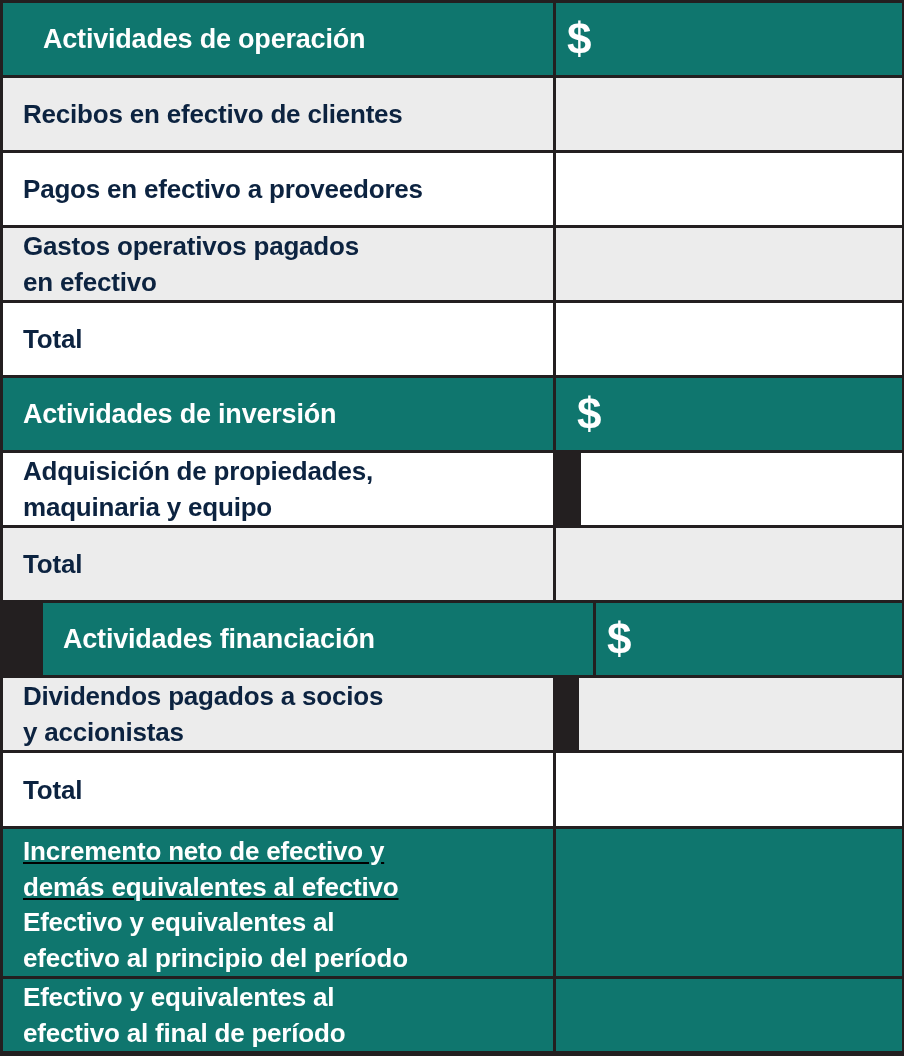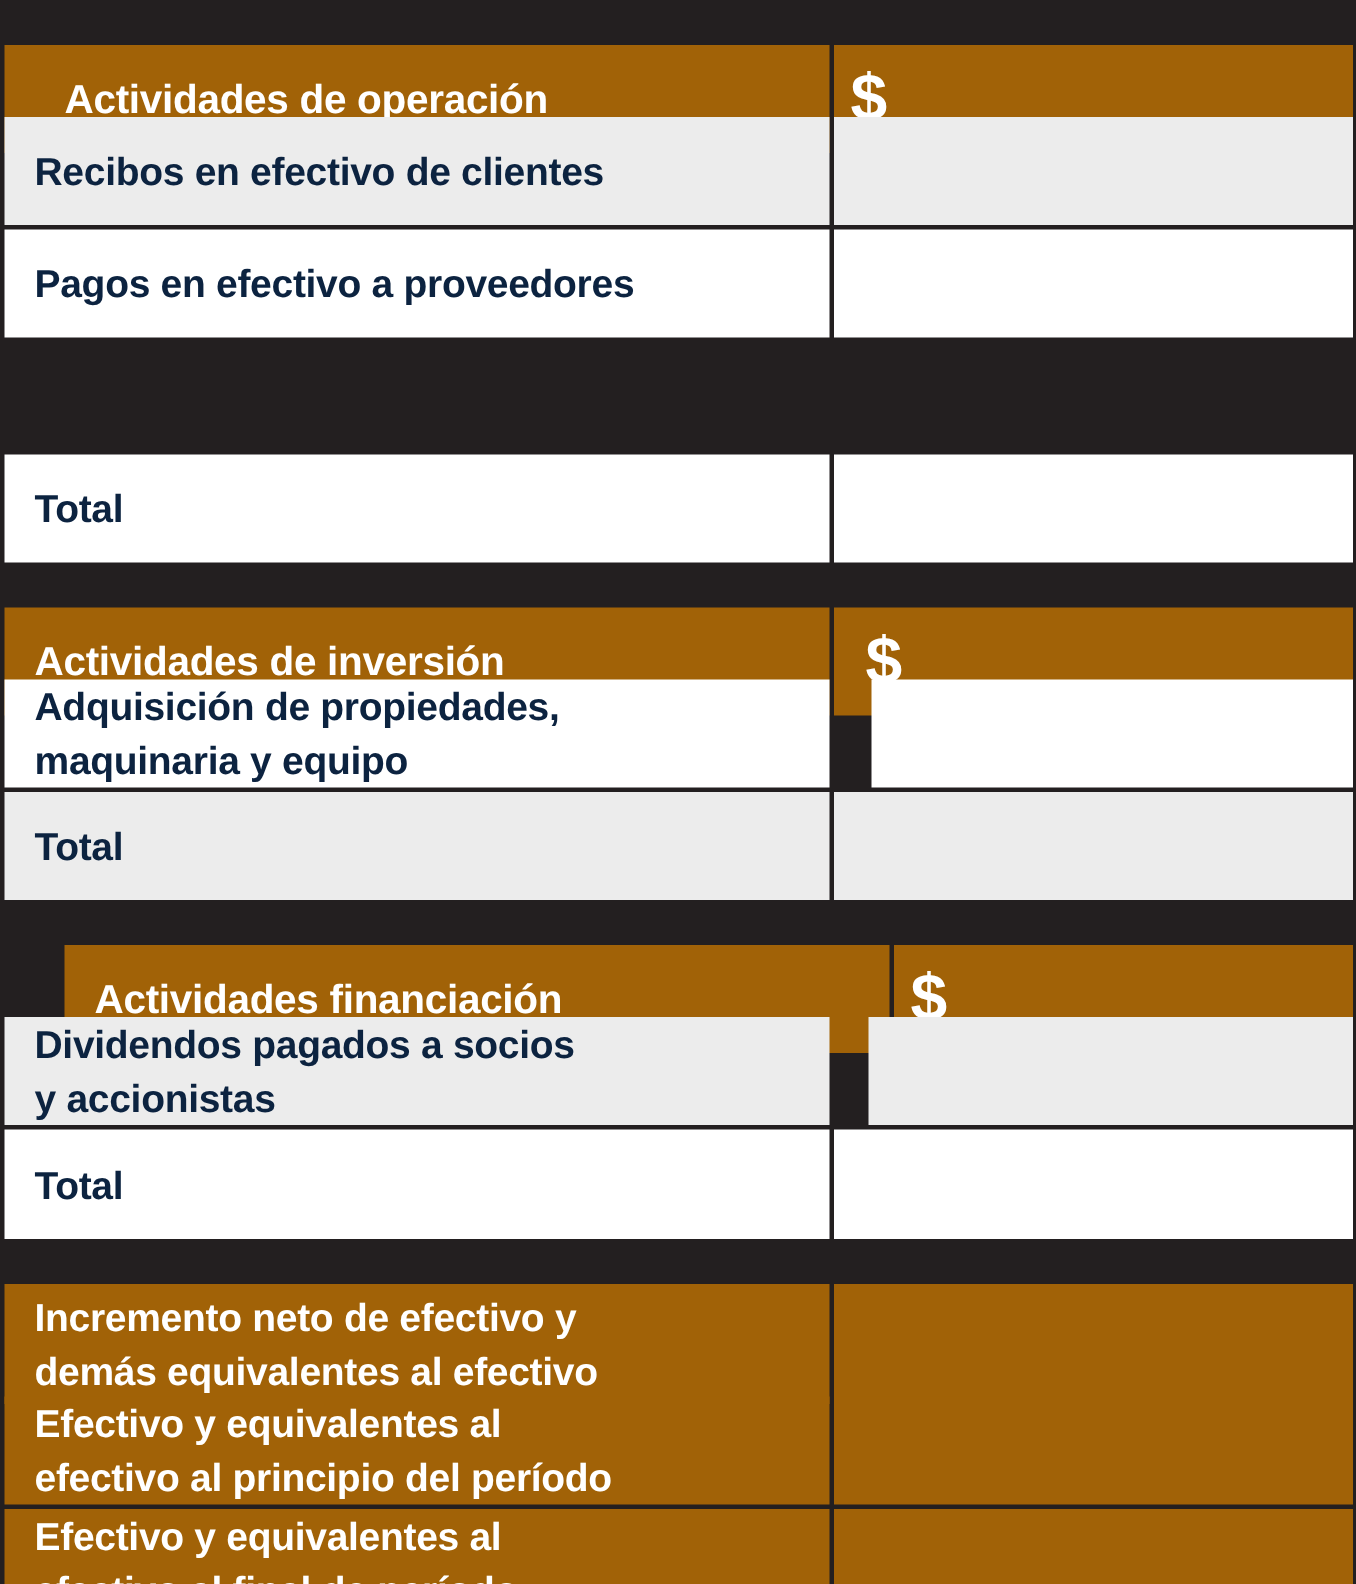--- a/index.html
+++ b/index.html
@@ -34,21 +34,21 @@
       margin-left: 3px;
       flex: 1;
       height: 100%;
       display: flex;
       align-items: center;
       padding-left: 11px;
       font-weight: bold;
       font-size: 44px;
       color: #ffffff;
     }
-    .row.blue .cell-label, .row.blue .cell-value { background: #a16207; color: #ffffff; margin-top: 27px; }
+    .row.blue .cell-label, .row.blue .cell-value { background: #0f766e; color: #ffffff; }
     .row.gray .cell-label, .row.gray .cell-value { background: #ececec; }
     .row.white .cell-label, .row.white .cell-value { background: #ffffff; }
     .row.header .cell-label { font-size: 27px; }
   </style>
 </head>
 <body>
 
 <div class="table">
 
   <div class="row blue header" style="top:3px;height:72px;">
@@ -59,20 +59,25 @@
   <div class="row gray" style="top:78px;height:72px;">
     <div class="cell-label">Recibos en efectivo de clientes</div>
     <div class="cell-value"></div>
   </div>
 
   <div class="row white" style="top:153px;height:72px;">
     <div class="cell-label">Pagos en efectivo a proveedores</div>
     <div class="cell-value"></div>
   </div>
 
+  <div class="row gray" style="top:228px;height:72px;">
+    <div class="cell-label">Gastos operativos pagados
+en efectivo</div>
+    <div class="cell-value"></div>
+  </div>
 
   <div class="row white" style="top:303px;height:72px;">
     <div class="cell-label">Total</div>
     <div class="cell-value"></div>
   </div>
 
   <div class="row blue header" style="top:378px;height:72px;">
     <div class="cell-label">Actividades de inversión</div>
     <div class="cell-value" style="padding-left:21px;">$</div>
   </div>
@@ -97,21 +102,21 @@
     <div class="cell-label">Dividendos pagados a socios
 y accionistas</div>
     <div class="cell-value"></div>
   </div>
 
   <div class="row white" style="top:753px;height:73px;">
     <div class="cell-label">Total</div>
     <div class="cell-value"></div>
   </div>
 
-  <div class="row blue" style="top:829px;height:80px;">
+  <div class="row blue" style="top:829px;height:80px;text-decoration:underline;">
     <div class="cell-label">Incremento neto de efectivo y
 demás equivalentes al efectivo</div>
     <div class="cell-value"></div>
   </div>
 
   <div class="row blue" style="top:904px;height:72px;">
     <div class="cell-label">Efectivo y equivalentes al
 efectivo al principio del período</div>
     <div class="cell-value"></div>
   </div>

